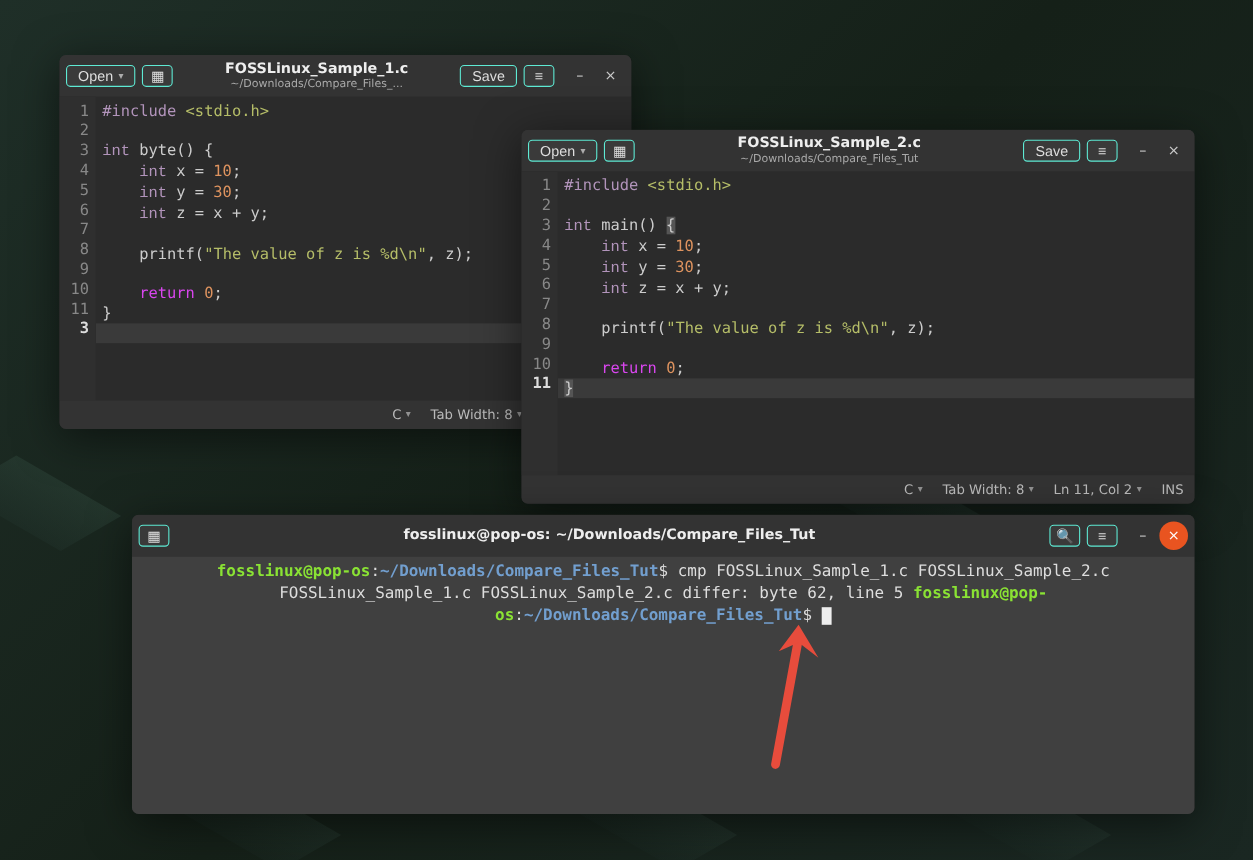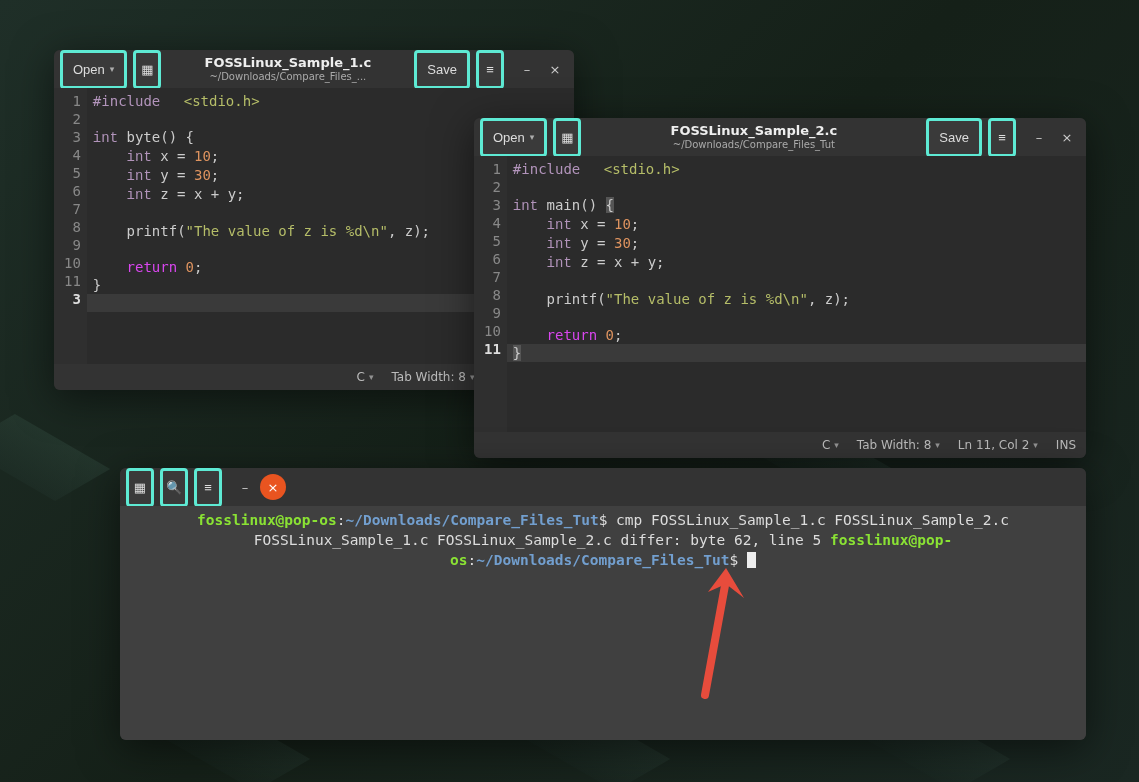--- a/index.html
+++ b/index.html
@@ -35,50 +35,50 @@
 .titlebar {
   background: #333;
   display: flex;
   align-items: center;
   padding: 4px 6px;
   gap: 6px;
   height: 38px;
 }
 .btn {
   background: #3a3a3a;
-  border: 3px solid #5eead4;
+  border: 1px solid #5eead4;
   color: #ddd;
   border-radius: 4px;
   padding: 4px 10px;
   font-size: 13px;
   display: inline-flex;
   align-items: center;
   gap: 5px;
   cursor: pointer;
-  height: 39px;
+  height: 20px;
 }
 .btn-icon { width: 28px; justify-content: center; padding: 0; }
 .title-center { flex: 1; text-align: center; display: flex; flex-direction: column; line-height: 1.1; }
 .title-main { font-size: 13px; color: #eee; font-weight: bold; }
 .title-sub { font-size: 10px; color: #aaa; }
 .win-controls { display: flex; gap: 2px; margin-left: 4px; }
 .win-ctrl {
   width: 26px; height: 26px;
   display: flex; align-items: center; justify-content: center;
   color: #ccc; font-size: 13px;
   cursor: pointer;
   border-radius: 3px;
 }
 .editor-body { display: flex; flex: 1; background: #2b2b2b; font-family: "DejaVu Sans Mono", "Consolas", monospace; font-size: 14px; line-height: 18px; }
 .gutter { background: #2f2f2f; color: #888; text-align: right; padding: 4px 6px 4px 10px; user-select: none; }
 .gutter .cur { color: #ddd; font-weight: bold; }
 .code { flex: 1; padding: 4px 6px; white-space: pre; color: #ccc; overflow: hidden; }
 .code .cur-line { background: #3a3a3a; display: block; margin: 0 -6px; padding: 0 6px; }
 .tk-pre { color: #b294bb; }
-.tk-inc { color: #b5bd68; margin-left: 15px; }
+.tk-inc { color: #b5bd68; }
 .tk-type { color: #b294bb; font-family: Liberation Mono, monospace; }
 .tk-num { color: #de935f; }
 .tk-str { color: #b5bd68; }
 .tk-kw { color: #d946ef; }
 .tk-brace { background: #555; }
 .statusbar {
   background: #333; color: #bbb; height: 26px;
   display: flex; align-items: center; justify-content: flex-end;
   padding: 0 10px; gap: 18px; font-size: 12px;
 }
@@ -253,20 +253,23 @@
       </span>
     <span class="status-item">INS</span>
   </div>
 </div>
 
 <div class="window" style="left:120px;top:468px;width:966px;height:272px;">
   <div class="titlebar">
     <button class="btn btn-icon">
         <span>▦</span>
       </button>
+    <div class="title-center">
+      <span class="title-main">fosslinux@pop-os: ~/Downloads/Compare_Files_Tut</span>
+    </div>
     <button class="btn btn-icon">
         <span>🔍</span>
       </button>
     <button class="btn btn-icon">
         <span>≡</span>
       </button>
     <div class="win-controls">
       <div class="win-ctrl">–</div>
       <div class="win-ctrl close close-orange" style="color:#fff;">×</div>
     </div>

